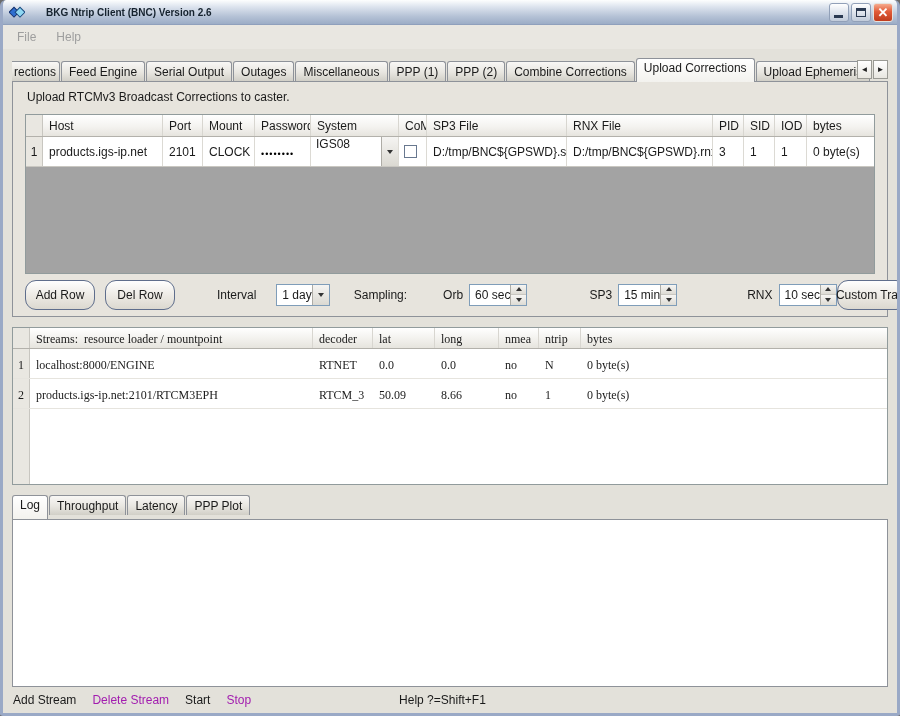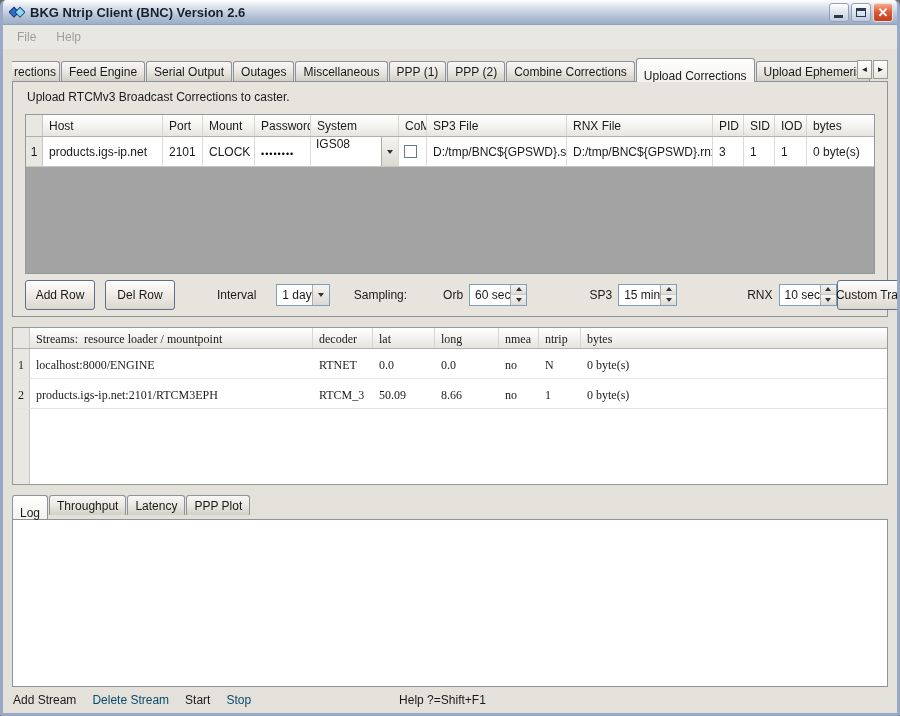--- a/index.html
+++ b/index.html
@@ -7,21 +7,21 @@
   body { font-family:"Liberation Sans", sans-serif; font-size:12px; color:#1a1a1a; background:#6b6b6b; }
 
   .window { width:900px; height:716px; background:#e3e1da;
     border:3px solid #9aa9c6; border-top:none; border-radius:6px 6px 3px 3px;
     display:flex; flex-direction:column; overflow:hidden; }
 
   
   .titlebar { flex:none; height:25px; display:flex; align-items:center; padding:0 4px 0 6px;
     background:linear-gradient(180deg,#fdfefe 0%,#dde4ee 28%,#b5c2d6 68%,#9cadc6 100%);
     border-radius:4px 4px 0 0; border-bottom:1px solid #8fa0bc; }
-  .title-text { font-weight:bold; font-size:13px; color:#15222e; margin-left:5px; flex:1;
+  .title-text { font-weight:bold; font-size:10px; color:#15222e; margin-left:21px; flex:1;
     white-space:nowrap; overflow:hidden; }
   .winbtn { width:20px; height:19px; margin-left:2px; border:1px solid #91a0b8; border-radius:3px;
     background:linear-gradient(180deg,#ffffff,#e2e7ef 45%,#c1cbda); position:relative;
     display:flex; align-items:center; justify-content:center; flex:none; }
   .winbtn .min-glyph { width:9px; height:3px; background:#2b3a52; position:absolute; bottom:3px; left:4px; }
   .winbtn .max-glyph { width:10px; height:9px; border:1px solid #2b3a52; border-top-width:3px; }
   .winbtn.close { background:linear-gradient(180deg,#f6ab8e,#e15b38 45%,#bf3c1d);
     border-color:#e6e2dc; color:#fff; font-weight:bold; font-size:13px; line-height:1; }
 
   
@@ -30,21 +30,21 @@
 
   
   .content { flex:1; display:flex; flex-direction:column; padding:0 9px; min-height:0; }
 
   
   .tabbar { flex:none; height:25px; margin-top:8px; margin-bottom:-1px; display:flex; align-items:flex-end;
     position:relative; z-index:2; overflow:hidden; }
   .tab { flex:none; height:20px; margin-bottom:1px; margin-right:1px; padding:3px 7px 0;
     background:linear-gradient(180deg,#f8f7f5,#e8e6e0 55%,#d1cfc7);
     border:1px solid #8e9299; border-bottom:none; border-radius:3px 3px 0 0; white-space:nowrap; }
-  .tab.active { height:24px; margin-bottom:0; padding-top:10px;
+  .tab.active { height:24px; margin-bottom:0; padding-top:2px;
     background:linear-gradient(180deg,#ffffff,#f3f2ee); position:relative; z-index:3; }
   .tab.clipped { width:48px; padding-left:2px; border-left:none; border-radius:0 3px 0 0; overflow:hidden; }
   .tab-scroll { position:absolute; right:0; bottom:3px; display:flex; }
   .tab-arrow { width:15px; height:19px; margin-left:1px; border:1px solid #9a9a94;
     background:linear-gradient(180deg,#ffffff,#e8e6e0); display:flex; align-items:center; justify-content:center;
     font-size:8px; color:#222; }
 
   
   .pane { flex:none; position:relative; z-index:1; border:1px solid #8e9299; background:#e7e4dd; padding:6px 12px 10px; }
   .pane-desc { height:18px; margin:2px 0 6px 2px; }
@@ -76,21 +76,21 @@
   .tri-down { width:0; height:0; border-left:3px solid transparent; border-right:3px solid transparent; border-top:4px solid #333; }
   .tri-up { width:0; height:0; border-left:3px solid transparent; border-right:3px solid transparent; border-bottom:4px solid #333; }
 
   .spin { display:flex; width:64px; height:22px; background:#fff; border:1px solid #7f9db9; }
   .spin .sval { flex:1; padding:3px 0 0 5px; white-space:nowrap; overflow:hidden; }
   .spin .sbtns { width:16px; display:flex; flex-direction:column; border-left:1px solid #aeaca6; }
   .spin .sbtn { flex:1; display:flex; align-items:center; justify-content:center;
     background:linear-gradient(180deg,#f6f5f3,#dddbd4); border-bottom:1px solid #c9c7c1; }
   .spin .sbtn:last-child { border-bottom:none; }
 
-  .btn { height:23px; padding:14px 12px; min-width:70px; border:1px solid #5f6e8c; border-radius:3px;
+  .btn { height:23px; padding:14px 12px; min-width:70px; border:1px solid #5f6e8c; border-radius:11px;
     background:linear-gradient(180deg,#fefefe,#ece9e3 55%,#dbd8d0); display:inline-flex;
     align-items:center; justify-content:center; white-space:nowrap; }
 
   .controls { display:flex; align-items:center; margin-top:9px; height:23px; }
   .ml10{margin-left:10px} .ml42{margin-left:42px} .ml8{margin-left:20px} .ml24{margin-left:24px}
   .ml36{margin-left:36px} .ml6{margin-left:6px} .ml62{margin-left:62px} .ml70{margin-left:70px}
   .mlauto{margin-left:auto}
   .w62{width:62px}
 
   
@@ -106,21 +106,21 @@
   .sw5{width:40px} .sw6{width:42px} .sw7{flex:1; border-right:none;}
 
   
   .btabs { flex:none; height:25px; margin-top:10px; margin-bottom:-1px; display:flex; align-items:flex-start;
     position:relative; z-index:2; overflow:hidden; }
   .logpane { flex:none; height:168px; border:1px solid #8e9299; background:#fff; position:relative; z-index:1; }
 
   
   .statusbar { flex:1; min-height:24px; display:flex; align-items:center; padding:0 1px; }
   .sb-item { margin-right:16px; white-space:nowrap; }
-  .sb-item.disabled { color:#0c4a6e; }
+  .sb-item.disabled { color:#a21caf; }
   .sb-help { margin-left:132px; white-space:nowrap; }
 </style>
 </head>
 <body>
 
 <div class="window">
 
   <div class="titlebar">
     <svg width="16" height="16" viewBox="0 0 16 16">
       <rect x="1.6" y="4.6" width="7" height="7" transform="rotate(45 5 8)" fill="#2f6fd0" stroke="#14306b"></rect>

